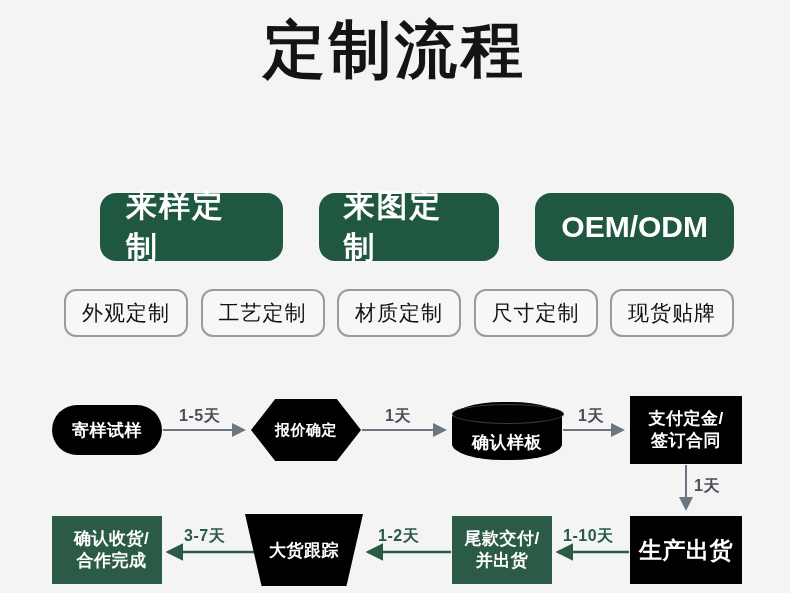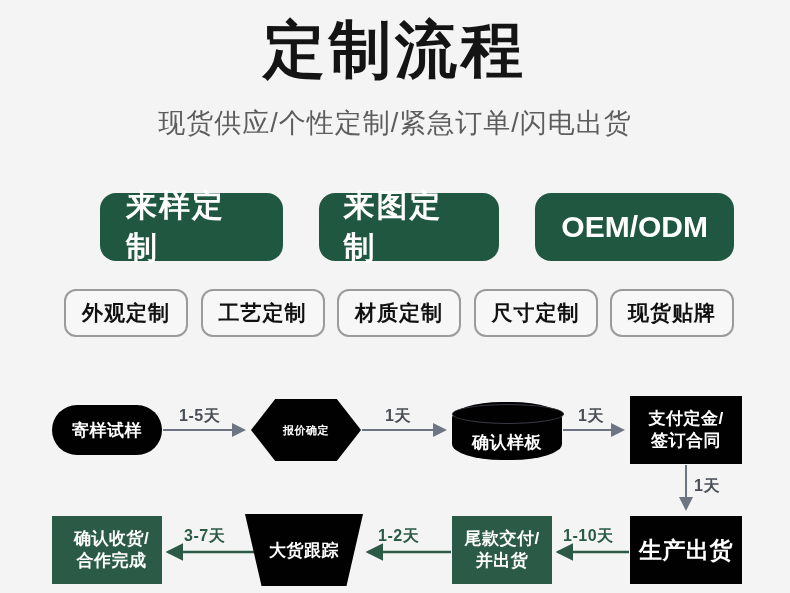--- a/index.html
+++ b/index.html
@@ -53,21 +53,21 @@
     position: absolute; left: 64px; top: 289px;
     width: 670px; height: 48px;
     display: flex; justify-content: space-between; align-items: center;
   }
   .tag {
     background: #f7f7f7;
     border: 2px solid #9b9b9b;
     border-radius: 12px;
     height: 48px; width: 124px;
     display: flex; align-items: center; justify-content: center;
-    font-size: 21px; font-weight: 700; color: #111111;
+    font-size: 21px; font-weight: 400; color: #111111;
     letter-spacing: 1px;
   }
 
   
   .flow { position: absolute; left: 0; top: 384px; width: 790px; height: 215px; }
   .node {
     position: absolute;
     display: flex; flex-direction: column;
     align-items: center; justify-content: center;
     text-align: center;
@@ -78,21 +78,21 @@
   .node.black { background: #010101; }
   .node.green { background: #2b5b46; }
 
   
   .n-jiyang {
     left: 52px; top: 21px; width: 110px; height: 50px;
     border-radius: 25px; font-size: 17px;
   }
   
   .n-baojia {
-    left: 251px; top: 15px; width: 110px; height: 62px; font-size: 11px;
+    left: 251px; top: 15px; width: 110px; height: 62px; font-size: 15px;
     clip-path: polygon(22% 0%, 78% 0%, 100% 50%, 78% 100%, 22% 100%, 0% 50%);
   }
   
   .n-yangban {
     left: 452px; top: 18px; width: 110px; height: 58px; font-size: 17px;
     border-radius: 50px / 16px;
   }
   .n-yangban::before {
     content: ""; position: absolute; left: 0; top: 2px;
     width: 110px; height: 18px;
@@ -131,21 +131,20 @@
   .lab.green-lab { color: #2b5b46; font-weight: 700; font-size: 16px; }
 
   .flow-svg { position: absolute; left: 0; top: 0; width: 790px; height: 215px; }
 </style>
 </head>
 <body>
 
 <div id="page">
 
   <div class="title">定制流程</div>
-  <div class="subtitle">现货供应/个性定制/紧急订单/闪电出货</div>
 
   <div class="pill-row">
     <div class="pill p1">来样定制</div>
     <div class="pill p2">来图定制</div>
     <div class="pill p3">OEM/ODM</div>
   </div>
 
   <div class="tag-row">
     <div class="tag">外观定制</div>
     <div class="tag">工艺定制</div>

